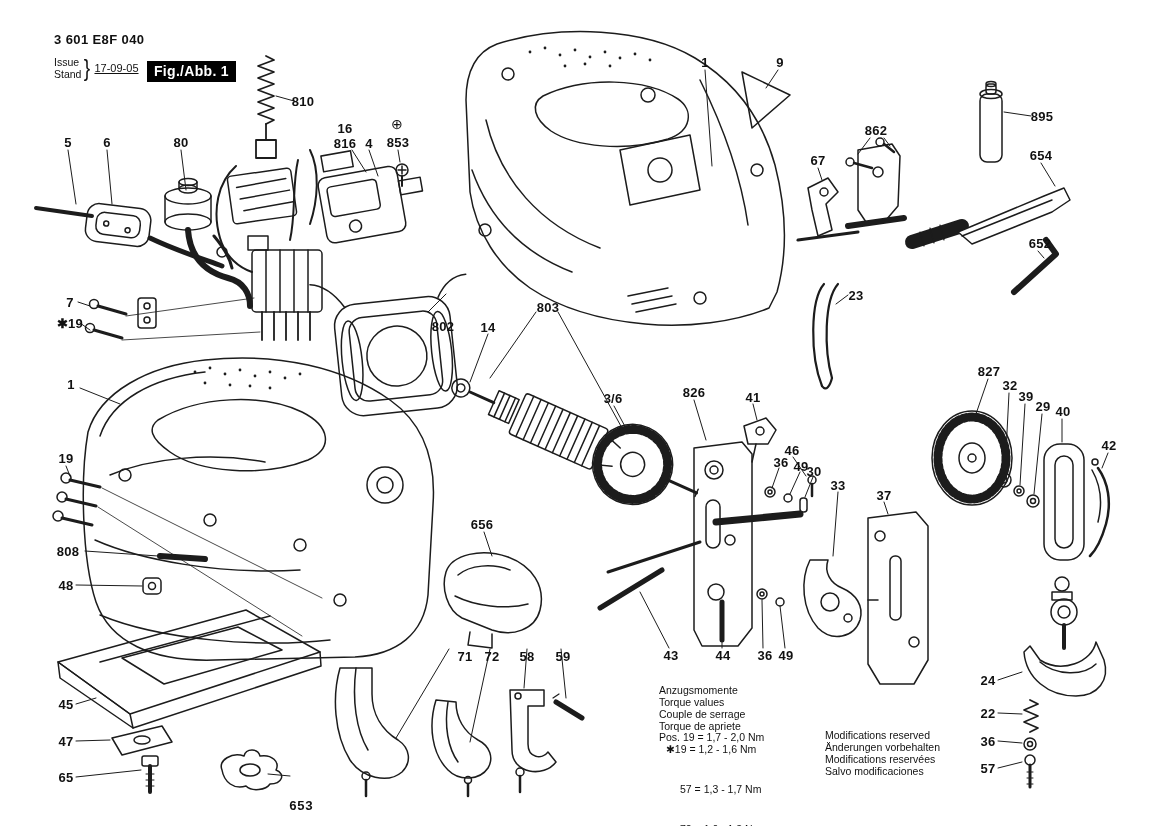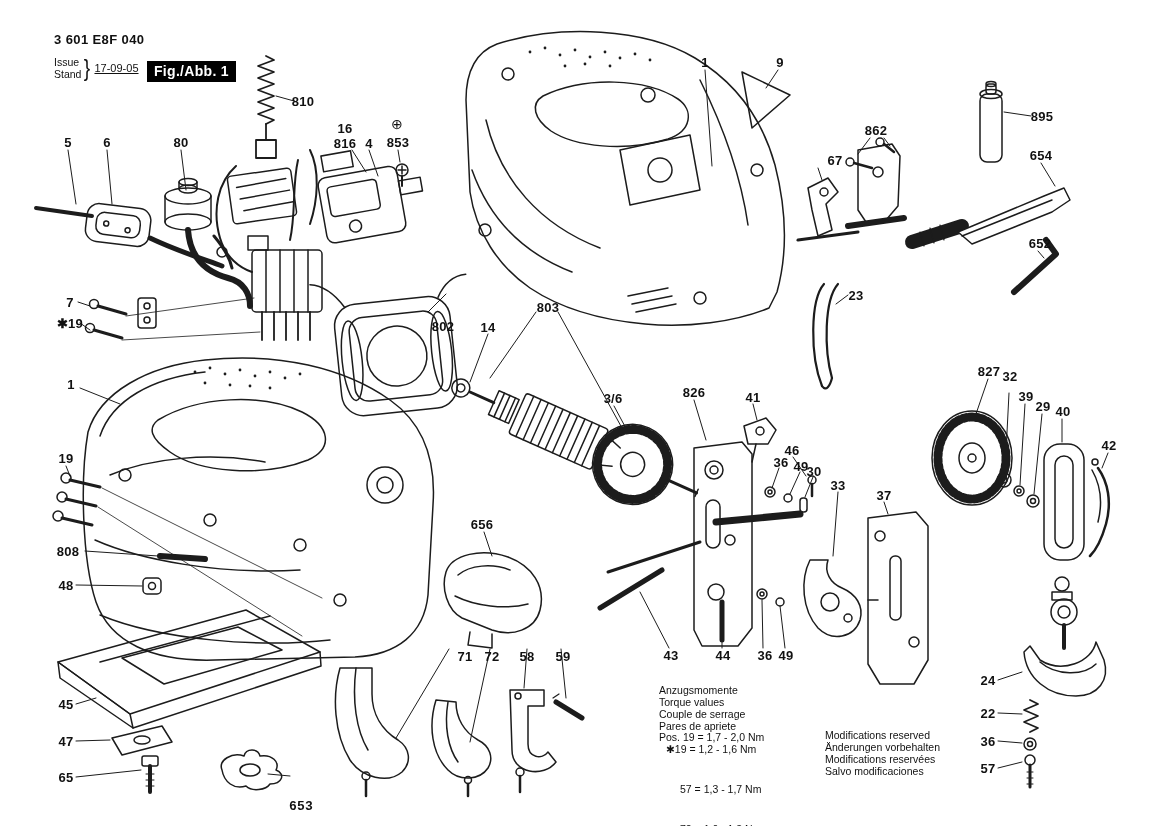--- a/index.html
+++ b/index.html
@@ -507,28 +507,28 @@
       <div class="part-label" style="left: 801px; top: 466px;">49</div>
       <div class="part-label" style="left: 814px; top: 471px;">30</div>
       <div class="part-label" style="left: 838px; top: 485px;">33</div>
       <div class="part-label" style="left: 884px; top: 495px;">37</div>
       <div class="part-label" style="left: 671px; top: 655px;">43</div>
       <div class="part-label" style="left: 723px; top: 655px;">44</div>
       <div class="part-label" style="left: 765px; top: 655px;">36</div>
       <div class="part-label" style="left: 786px; top: 655px;">49</div>
       <div class="part-label" style="left: 705px; top: 62px;">1</div>
       <div class="part-label" style="left: 780px; top: 62px;">9</div>
-      <div class="part-label" style="left: 835px; top: 160px;">67</div>
+      <div class="part-label" style="left: 818px; top: 160px;">67</div>
       <div class="part-label" style="left: 876px; top: 130px;">862</div>
       <div class="part-label" style="left: 1042px; top: 116px;">895</div>
       <div class="part-label" style="left: 1041px; top: 155px;">654</div>
       <div class="part-label" style="left: 1040px; top: 243px;">652</div>
       <div class="part-label" style="left: 856px; top: 295px;">23</div>
       <div class="part-label" style="left: 989px; top: 371px;">827</div>
-      <div class="part-label" style="left: 1010px; top: 376px;">32</div>
+      <div class="part-label" style="left: 1010px; top: 385px;">32</div>
       <div class="part-label" style="left: 1026px; top: 396px;">39</div>
       <div class="part-label" style="left: 1043px; top: 406px;">29</div>
       <div class="part-label" style="left: 1063px; top: 411px;">40</div>
       <div class="part-label" style="left: 1109px; top: 445px;">42</div>
       <div class="part-label" style="left: 988px; top: 680px;">24</div>
       <div class="part-label" style="left: 988px; top: 713px;">22</div>
       <div class="part-label" style="left: 988px; top: 741px;">36</div>
       <div class="part-label" style="left: 988px; top: 768px;">57</div>
     </div>
 
@@ -542,21 +542,21 @@
   <span class="brace">}</span>
   <span class="date">17-09-05</span>
 </div>
 
 <div class="figbox">Fig./Abb. 1</div>
 
 <div class="torque">
       <div class="tq-line">Anzugsmomente</div>
       <div class="tq-line">Torque values</div>
       <div class="tq-line">Couple de serrage</div>
-      <div class="tq-line">Pares de apriete</div>
+      <div class="tq-line">Torque de apriete</div>
       <div class="tq-line i0">Pos. 19 = 1,7 - 2,0 Nm</div>
       <div class="tq-line i1">✱19 = 1,2 - 1,6 Nm</div>
       <div class="tq-line i2">57 = 1,3 - 1,7 Nm</div>
       <div class="tq-line i2">72 = 1,0 - 1,3 Nm</div>
     </div>
 
 <div class="mods">
       <div class="mod-line">Modifications reserved</div>
       <div class="mod-line">Änderungen vorbehalten</div>
       <div class="mod-line">Modifications reservées</div>

